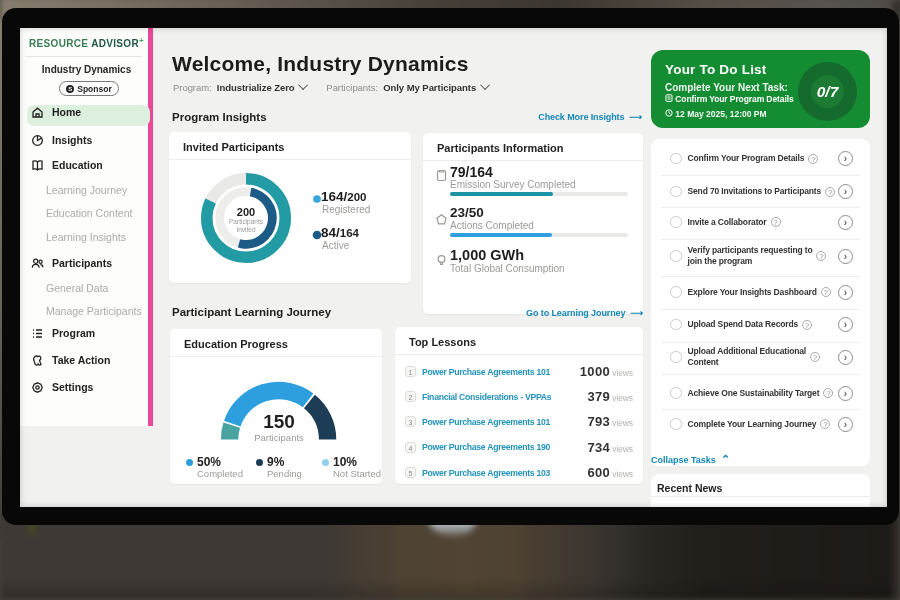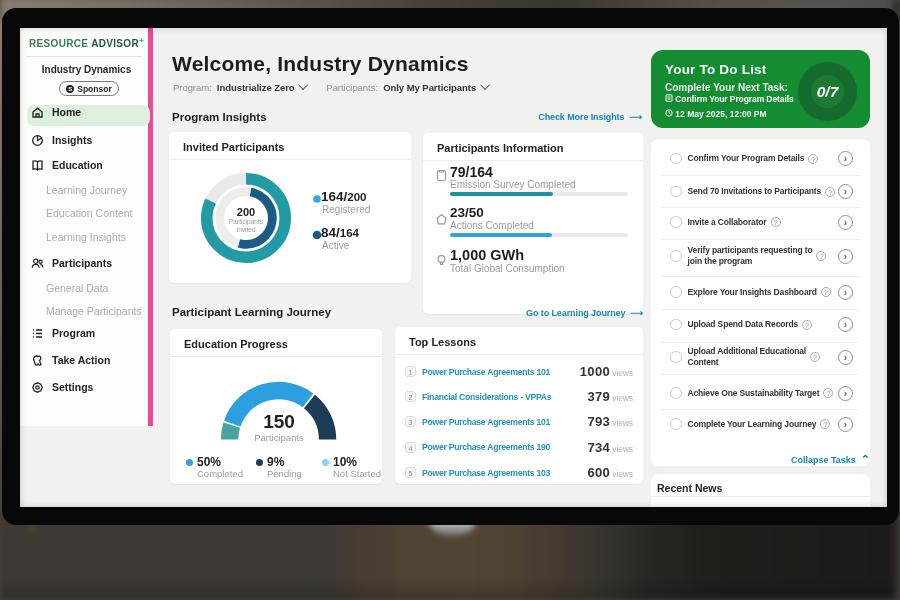--- a/index.html
+++ b/index.html
@@ -274,19 +274,19 @@
         <span class="q">?</span>
         <span class="go">›</span>
       </div>
     <div class="tsep" style="top:270px"></div>
     <div class="task" style="top:277.5px">
         <span class="radio"></span>
         <span class="txt">Complete Your Learning Journey</span>
         <span class="q">?</span>
         <span class="go">›</span>
       </div>
-    <div class="abs" style="left:0;top:314px;width:219px;text-align:right;font-size:9px;font-weight:bold;color:#1387b5">Collapse Tasks&nbsp; <span style="font-size:11px">⌃</span></div>
+    <div class="abs" style="left:0;top:314px;width:219px;text-align:left;font-size:9px;font-weight:bold;color:#1387b5">Collapse Tasks&nbsp; <span style="font-size:11px">⌃</span></div>
   </div>
   <div id="news">
     <div class="chead" style="left:6px;top:8px;font-size:10.5px">Recent News</div>
       <div class="cline" style="top:22px"></div>
   </div>
 </div>
 
 </body></html>

